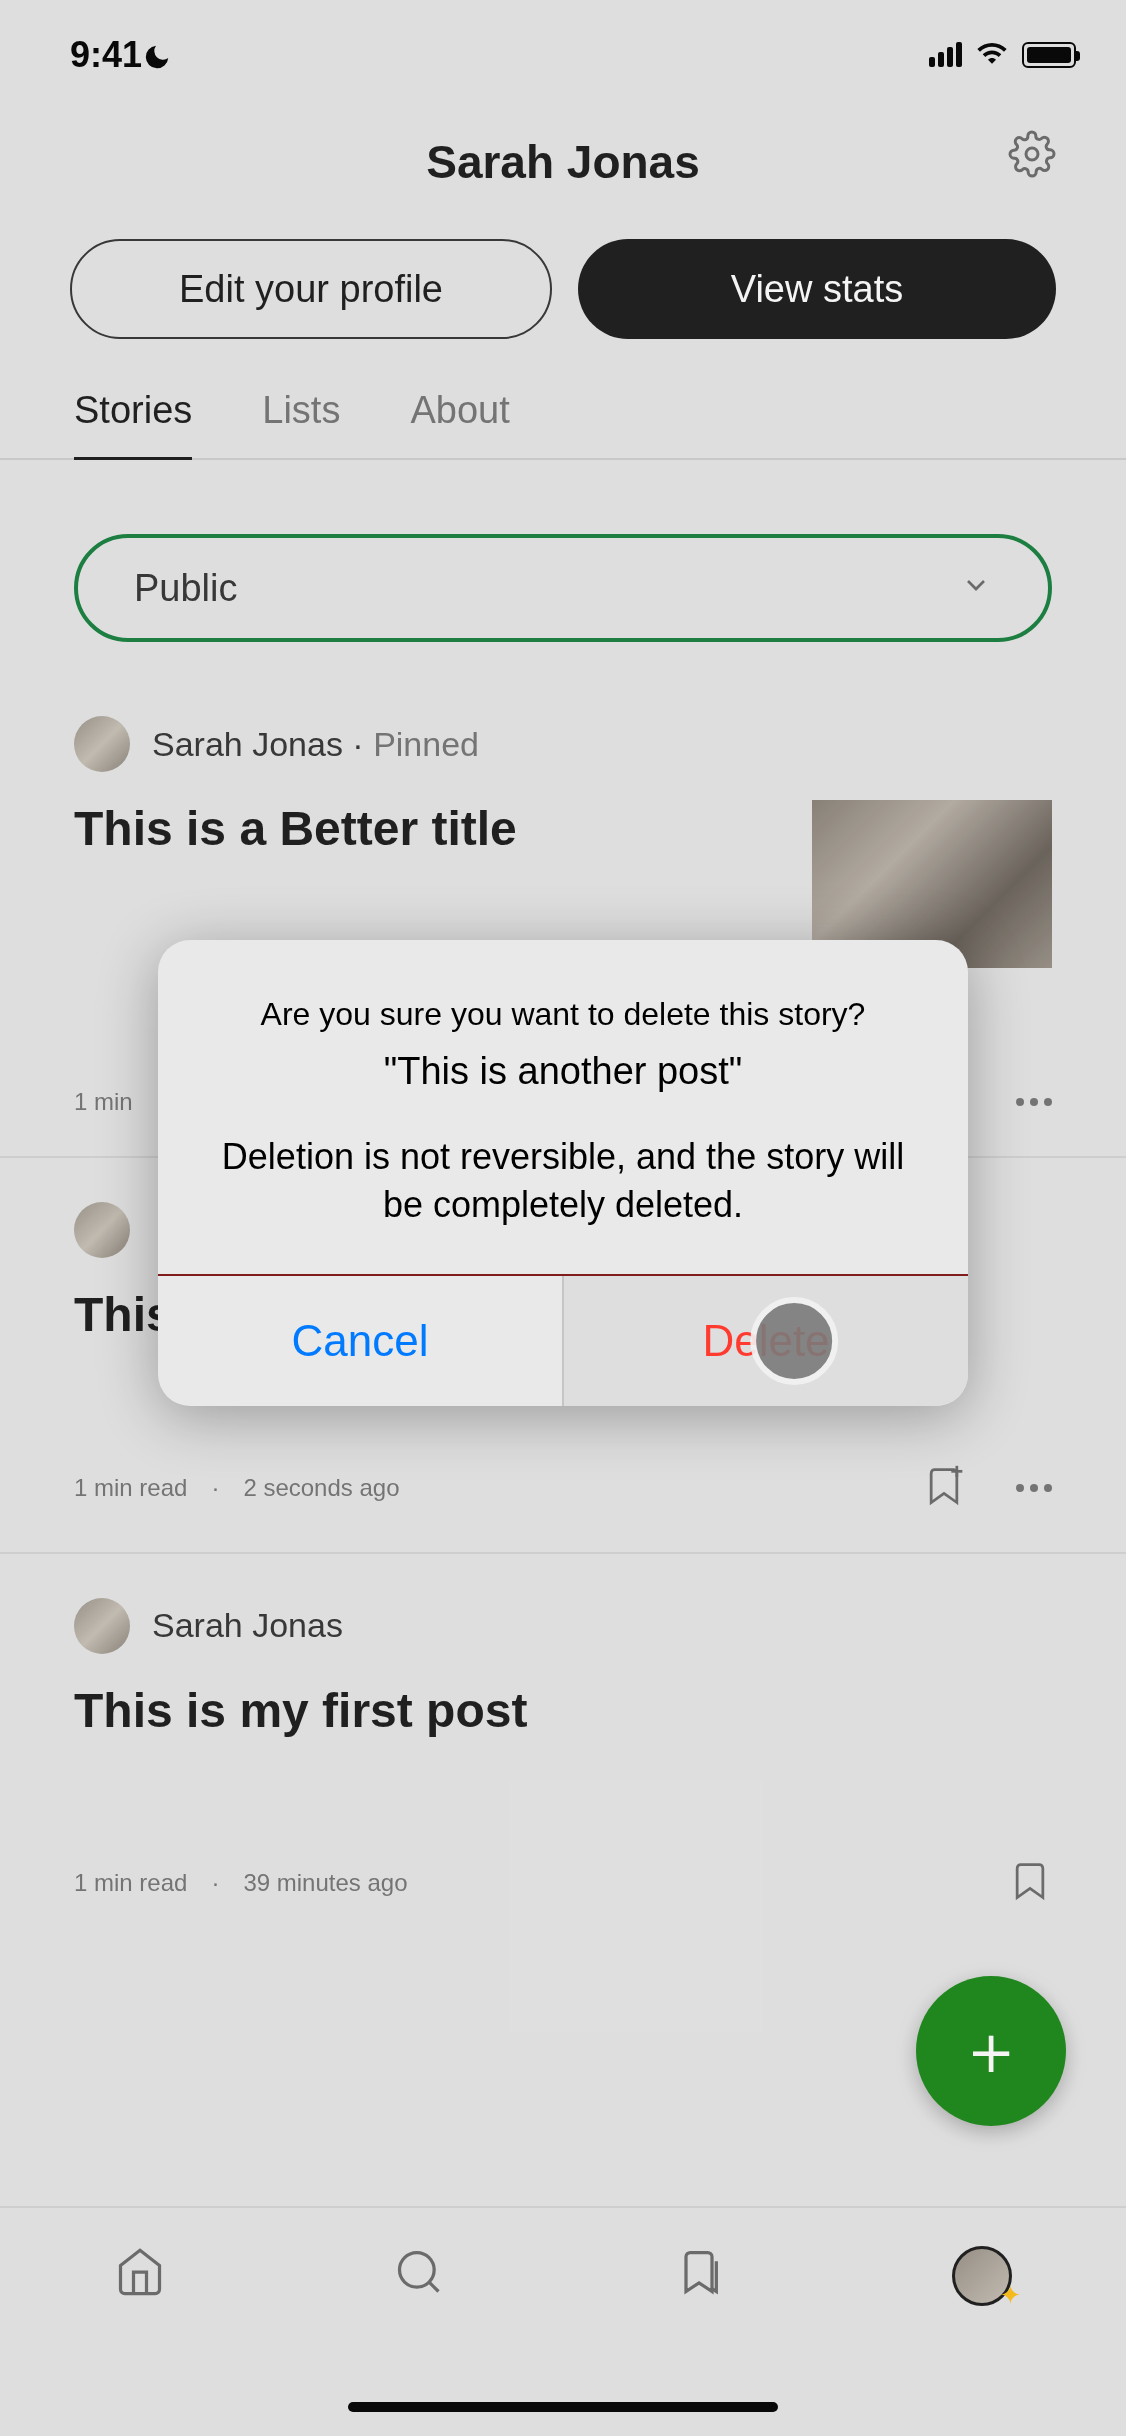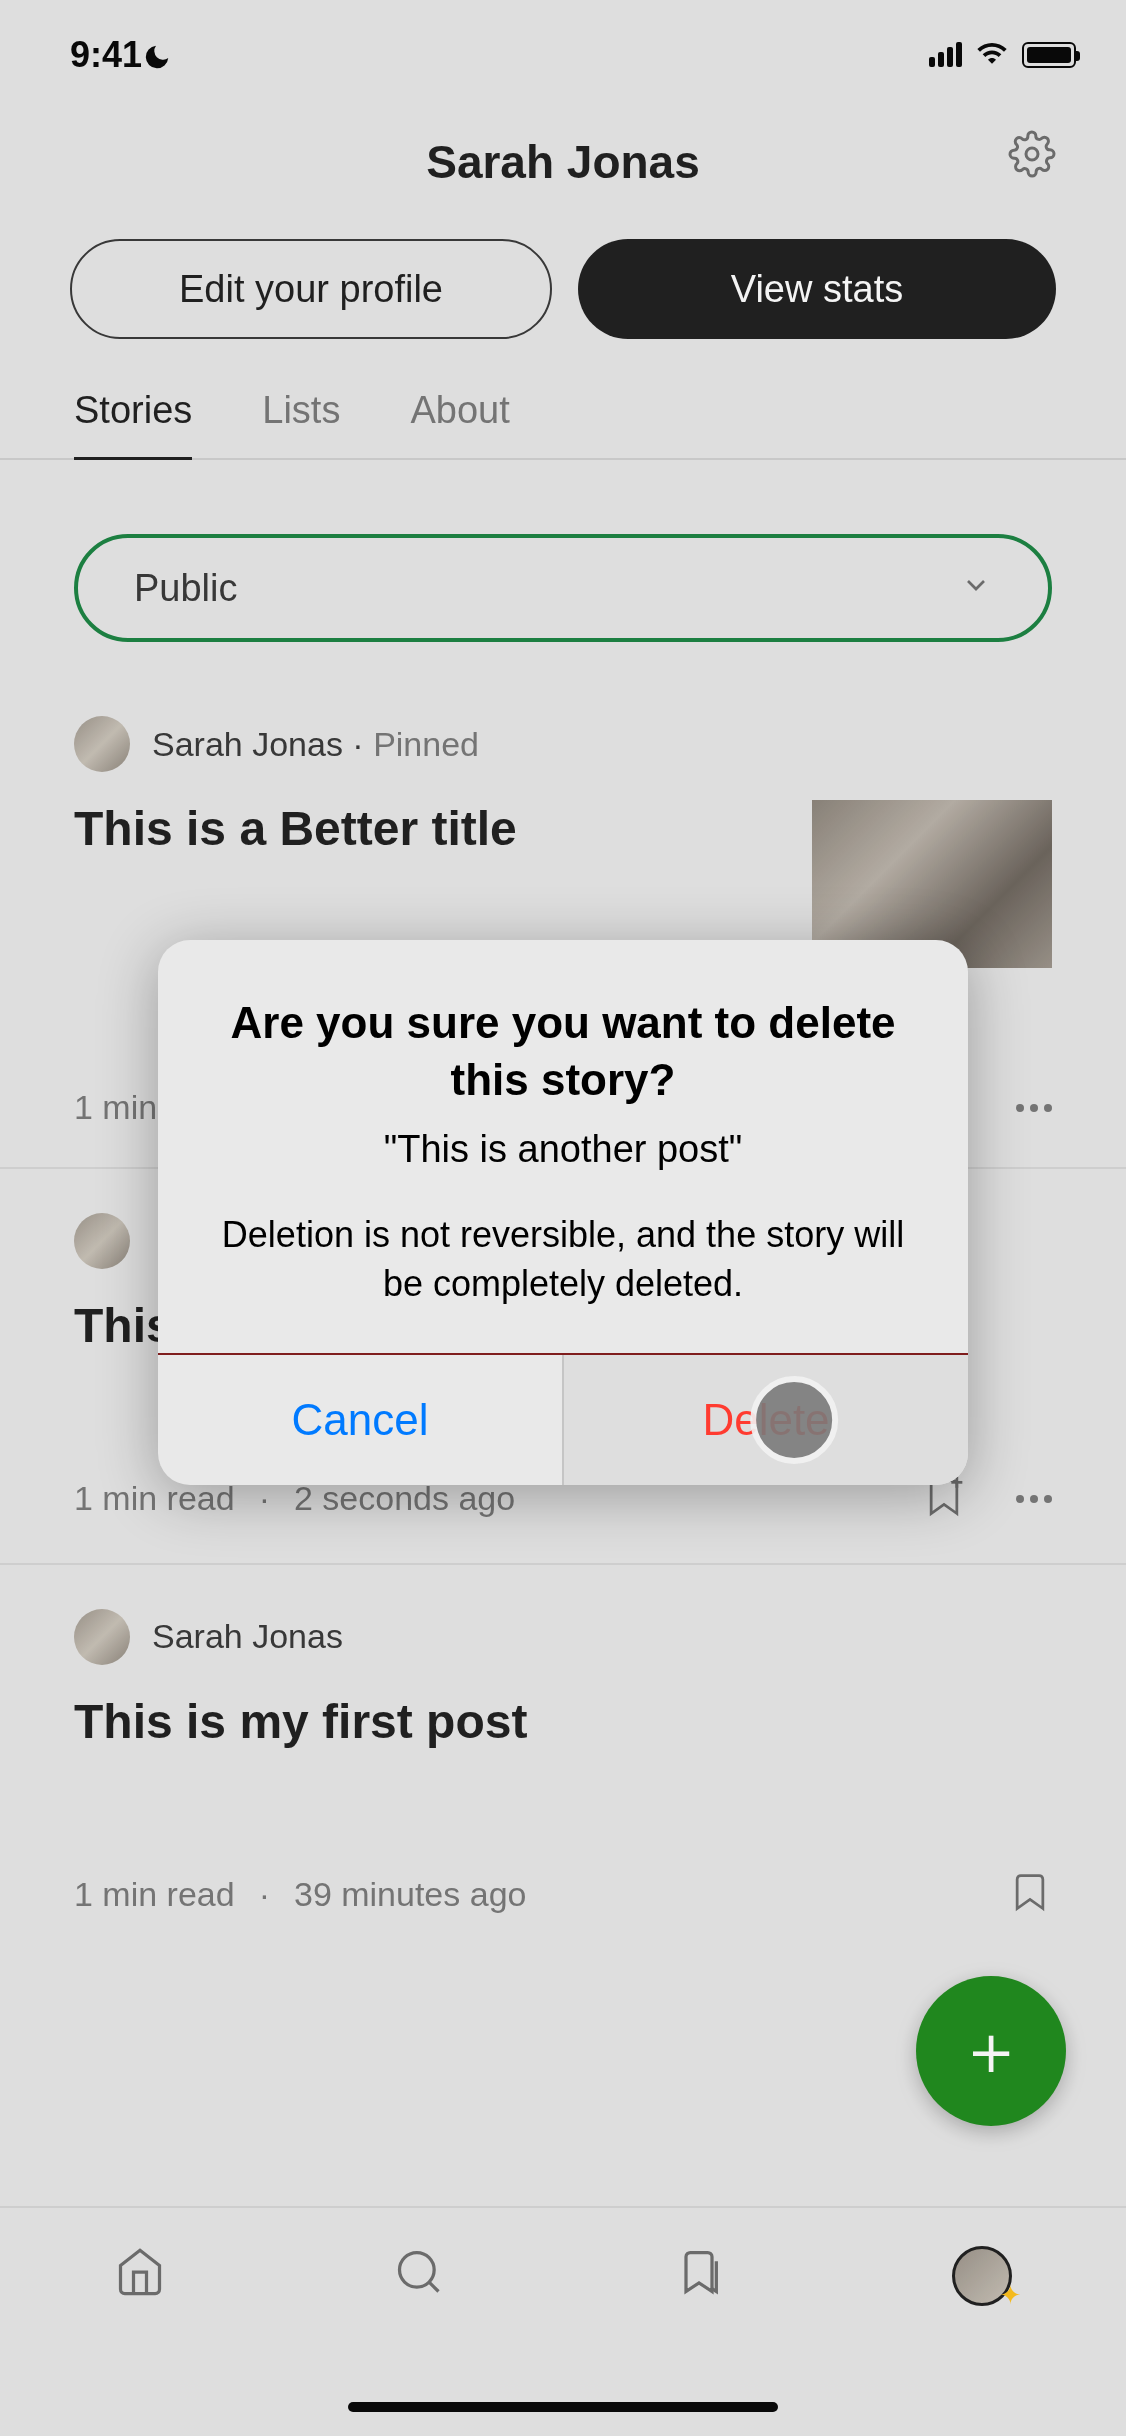--- a/index.html
+++ b/index.html
@@ -213,21 +213,21 @@
       background: linear-gradient(135deg,#8a8278 0%,#b8b0a6 35%,#6a625a 70%,#9a9288 100%);
       flex-shrink:0;
     }
     .story-footer {
       display:flex;
       align-items:center;
       justify-content:space-between;
       margin-top: 120px;
     }
     .story-meta {
-      font-size:34px;
+      font-size:24px;
       color:#757575;
       display:flex;
       gap:24px;
       align-items:center;
     }
     .story-actions {
       display:flex;
       align-items:center;
       gap:50px;
     }
@@ -312,25 +312,25 @@
       background:#e9e9e9;
       border-radius:32px;
       overflow:hidden;
       box-shadow: 0 10px 60px rgba(0,0,0,0.3);
     }
     .modal-body {
       padding: 54px 44px 44px;
       text-align:center;
     }
     .modal-title {
-      font-size:44px;
-      font-weight:700;
+      font-size:32px;
+      font-weight:400;
       color:#000;
       line-height:1.3;
-      margin-bottom:20px;
+      margin-bottom:14px;
     }
     .modal-subtitle {
       font-size:38px;
       color:#000;
       margin-bottom:40px;
     }
     .modal-text {
       font-size:36px;
       color:#000;
       line-height:1.35;

